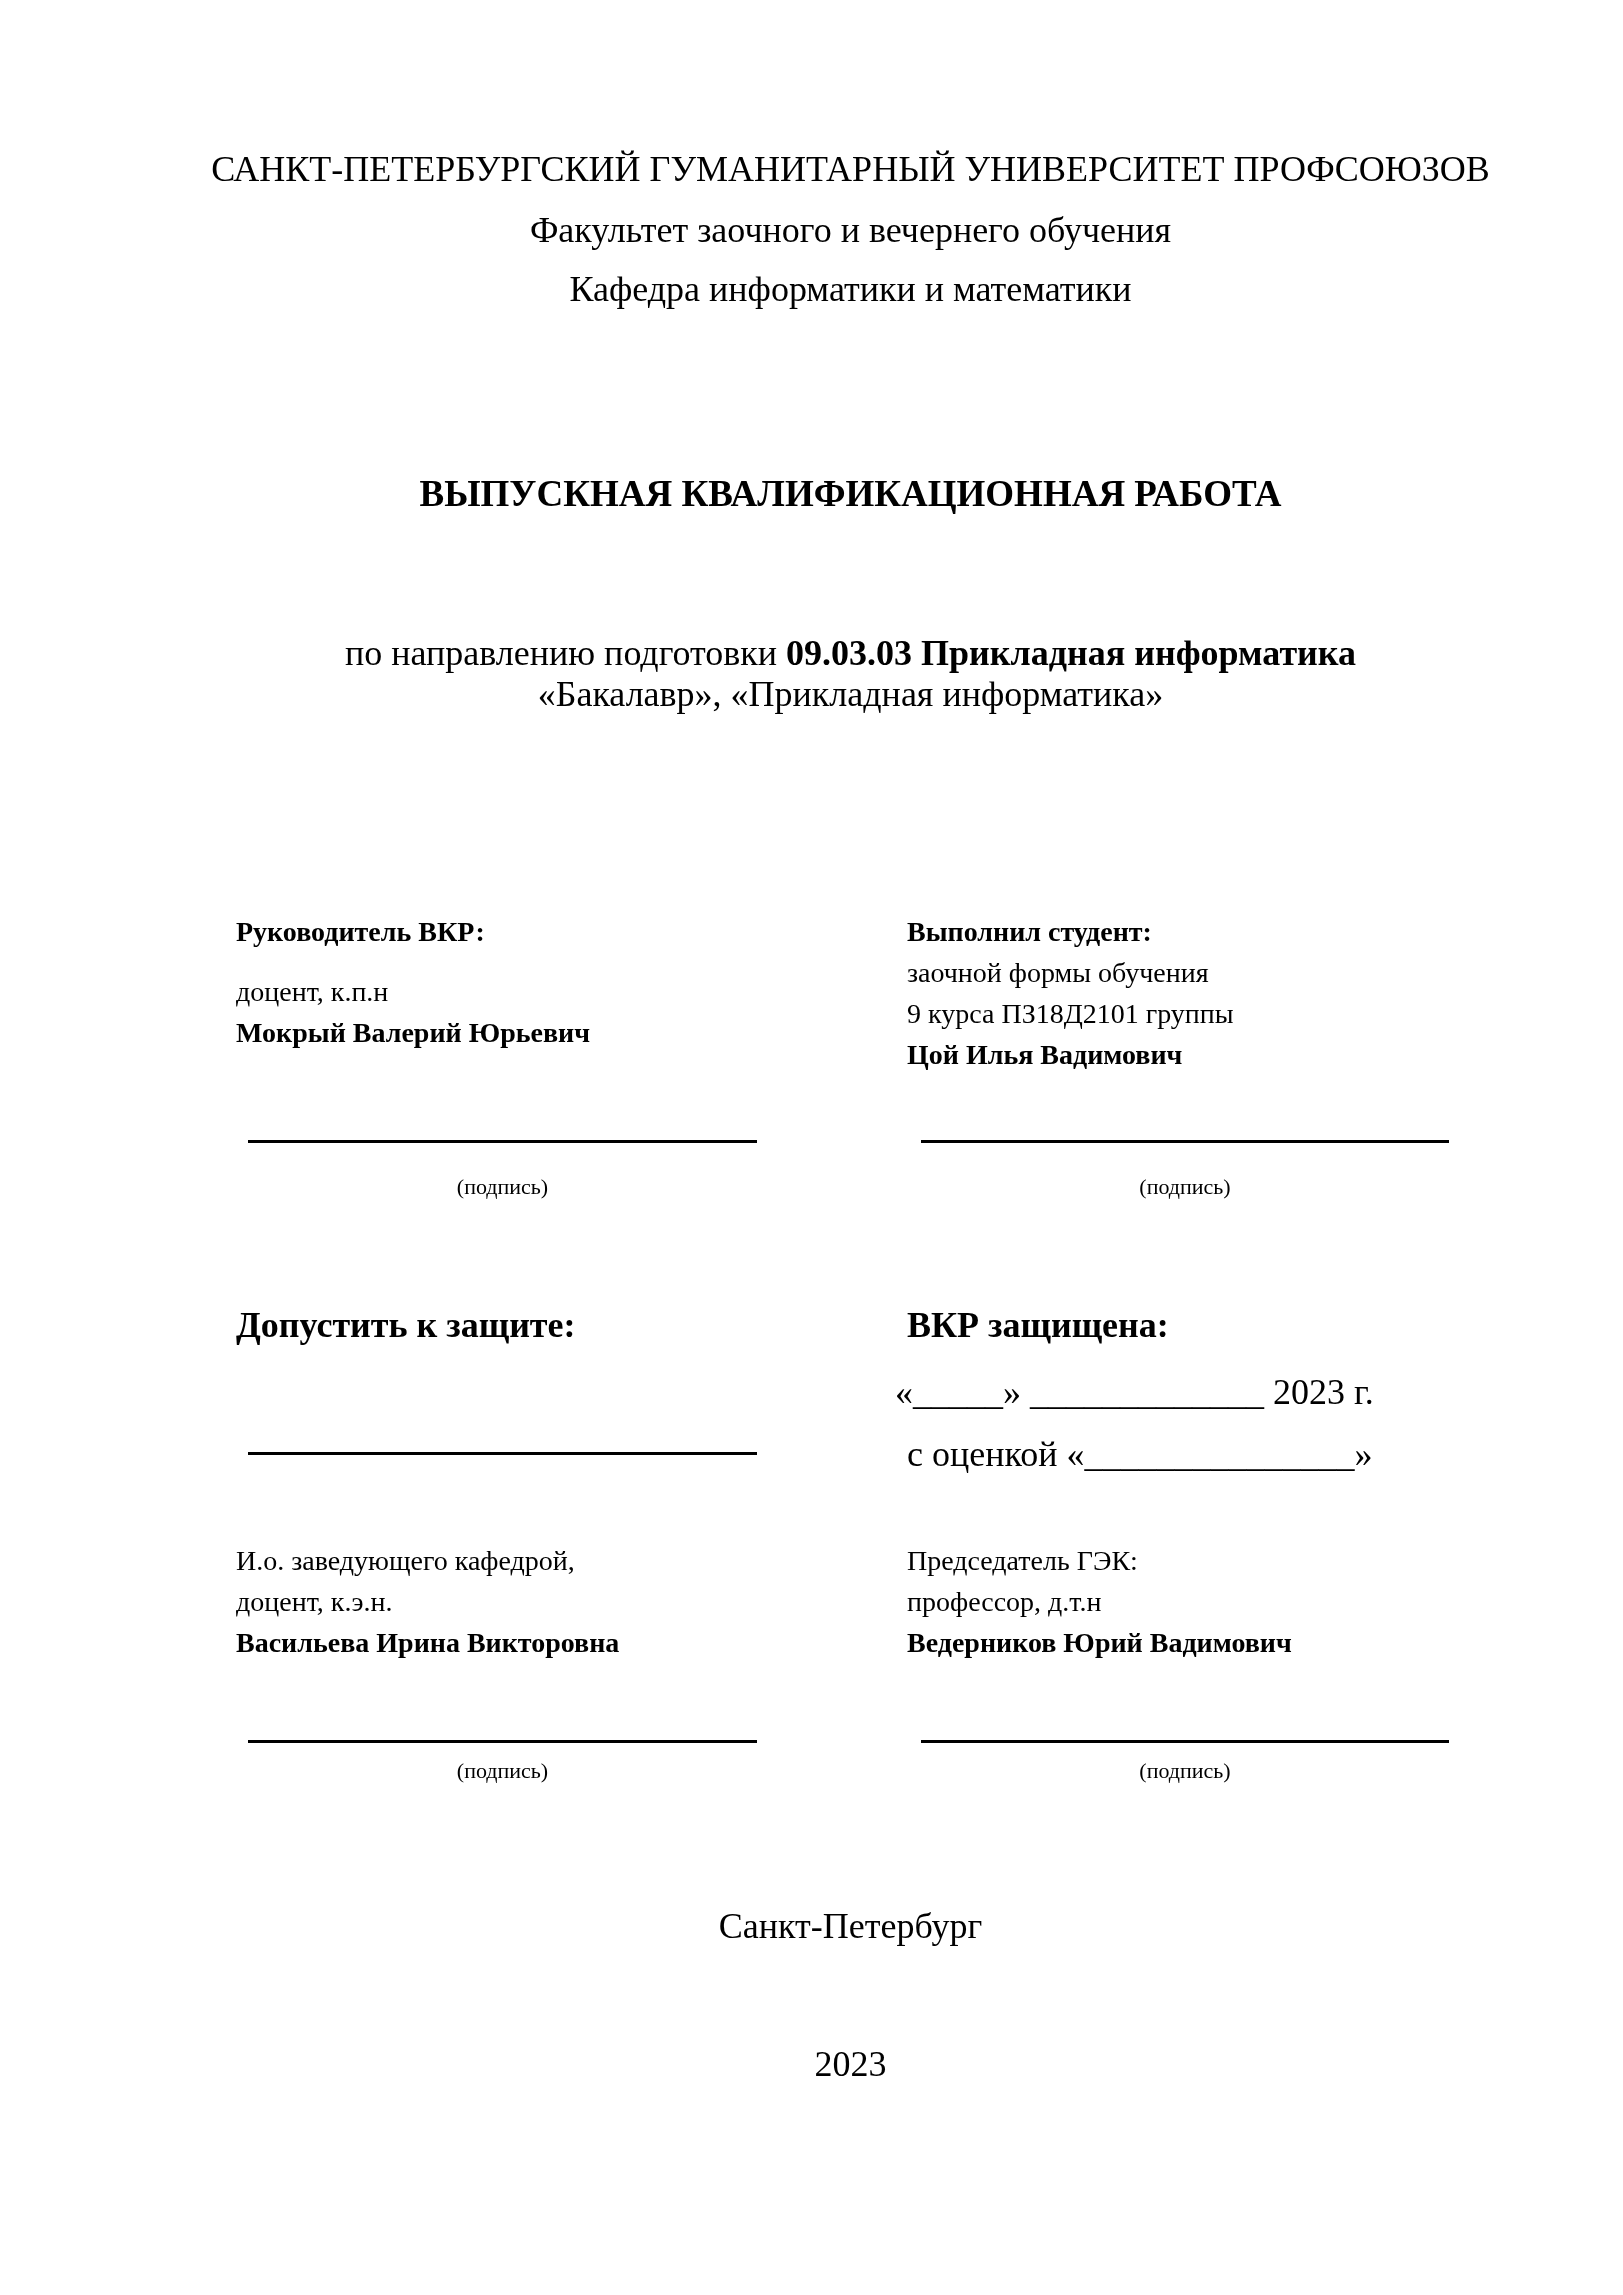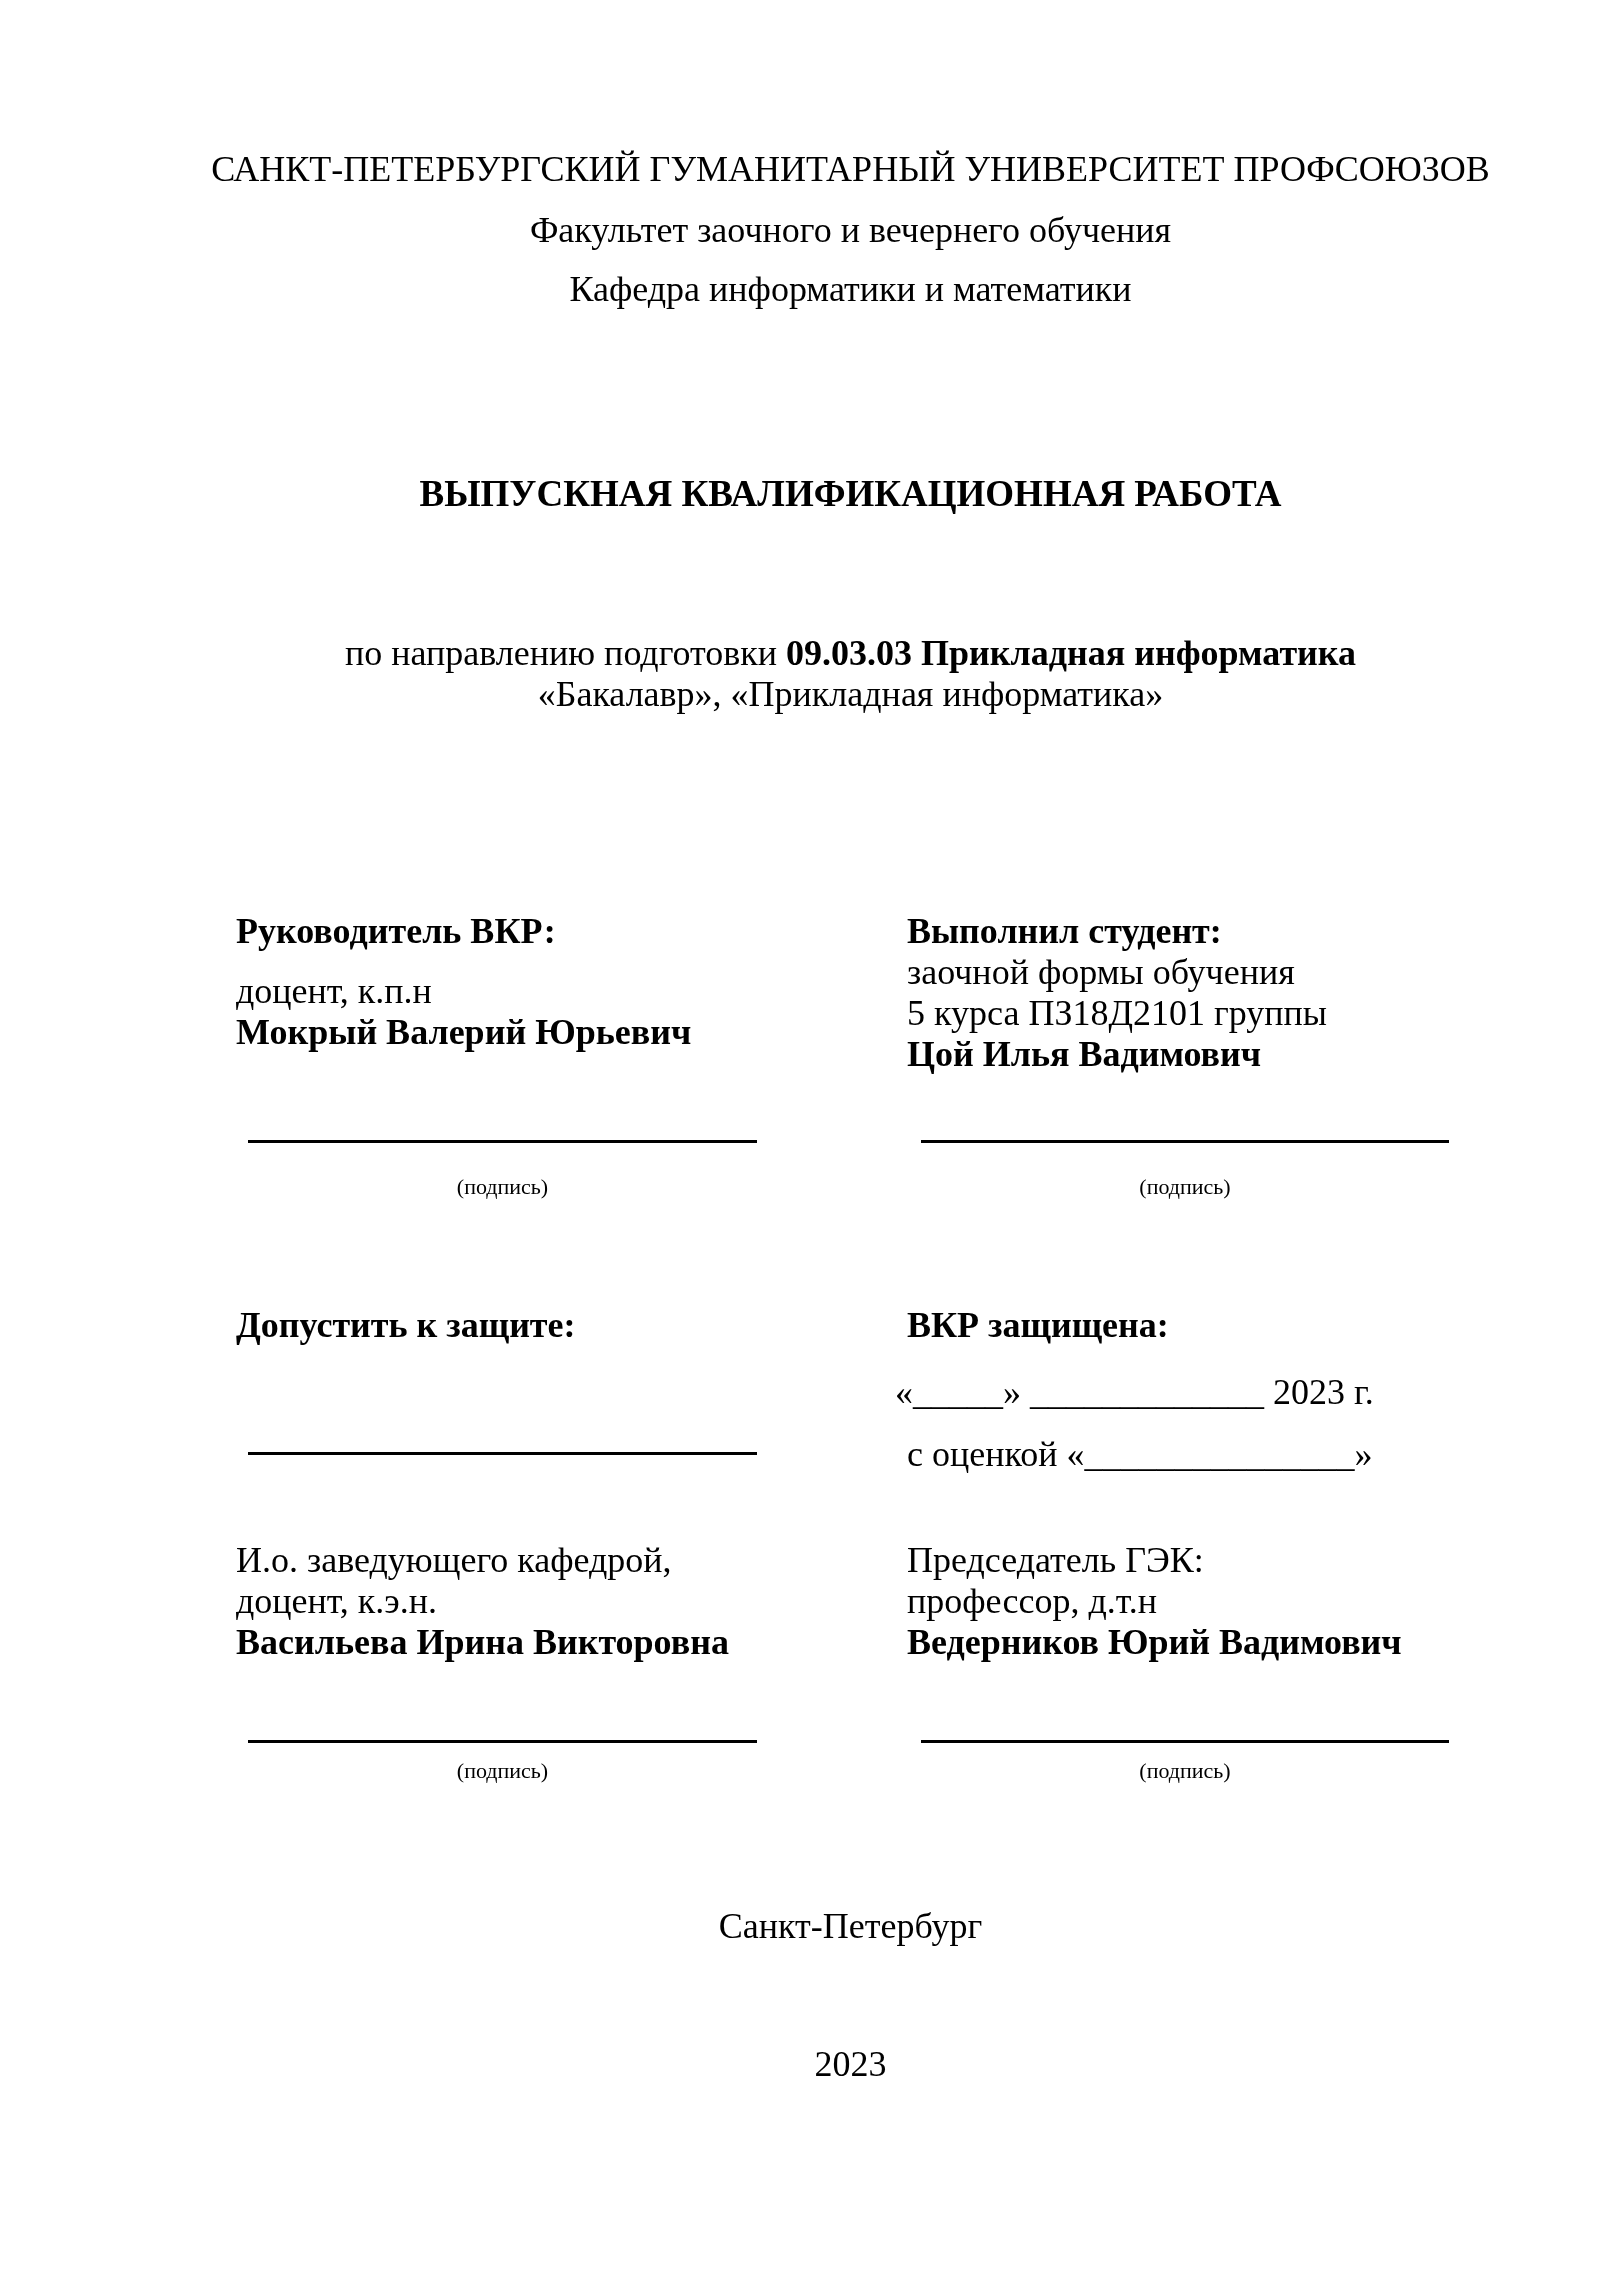--- a/index.html
+++ b/index.html
@@ -21,21 +21,21 @@
   .centered {
     left: 199px;
     width: 1303px;
     text-align: center;
   }
   .t46 { font-size: 36px; line-height: 41px; }
   .t47b { font-size: 37px; line-height: 42px; font-weight: bold; }
   .t38 { font-size: 22px; line-height: 33px; }
   .bold { font-weight: bold; }
   .col {
-    font-size: 36px;
+    font-size: 28px;
     line-height: 41px;
   }
   .col-left  { left: 236px;  width: 550px; }
   .col-right { left: 907px; width: 565px; }
   .spacer24 { height: 19px; }
   .sigline {
     border-bottom: 3.1px solid #000000;
     height: 0;
   }
   .sigcap {
@@ -61,21 +61,21 @@
   <div class="abs col col-left" style="top:911px;">
     <div class="bold">Руководитель ВКР:</div>
     <div class="spacer24"></div>
     <div>доцент, к.п.н</div>
     <div class="bold">Мокрый Валерий Юрьевич</div>
   </div>
 
   <div class="abs col col-right" style="top:911px;">
     <div class="bold">Выполнил студент:</div>
     <div>заочной формы обучения</div>
-    <div>5 курса ПЗ18Д2101 группы</div>
+    <div>9 курса ПЗ18Д2101 группы</div>
     <div class="bold">Цой Илья Вадимович</div>
   </div>
 
   <div class="abs sigline" style="top:1140px; left:248px; width:509px;"></div>
   <div class="abs sigcap t38" style="top:1170px; left:248px; width:509px;">(подпись)</div>
 
   <div class="abs sigline" style="top:1140px; left:921px; width:528px;"></div>
   <div class="abs sigcap t38" style="top:1170px; left:921px; width:528px;">(подпись)</div>
 
   <div class="abs t46 bold" style="top:1305px; left:236px;">Допустить к защите:</div>

